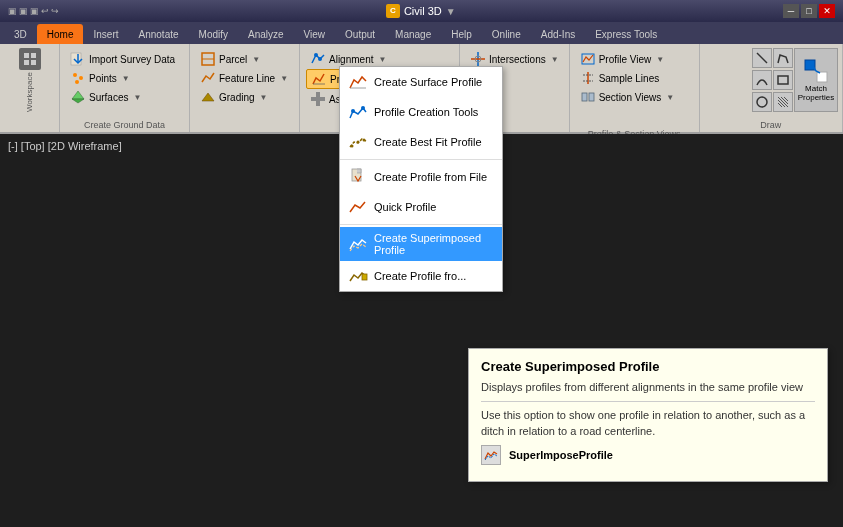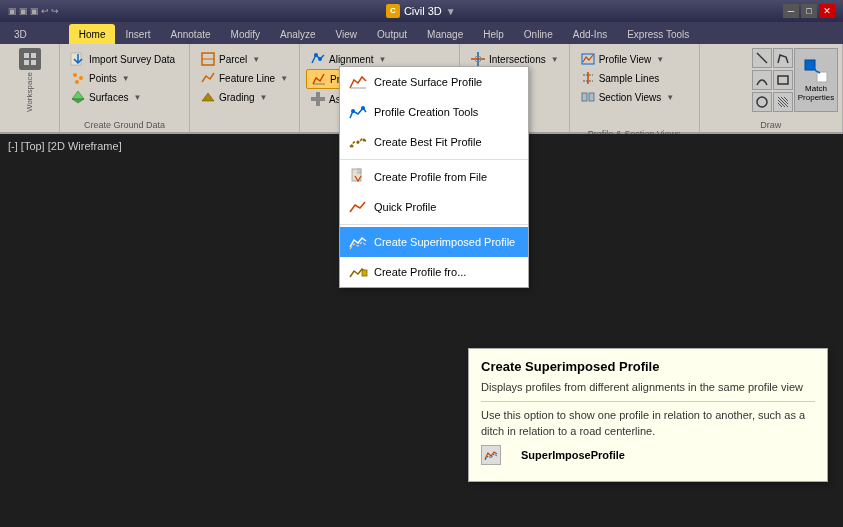--- a/index.html
+++ b/index.html
@@ -70,23 +70,22 @@
       padding: 3px 10px;
       font-size: 10px;
       color: #ccc;
       cursor: pointer;
       border-radius: 3px 3px 0 0;
       height: 20px;
       display: flex;
       align-items: center;
     }
     .ribbon-tab.active {
-      background: #fde047;
+      background: #f97316;
       color: #000;
-      margin-left: 32px;
     }
 
     
     .ribbon-panel {
       height: 90px;
       background: #d4d0c8;
       display: flex;
       align-items: stretch;
       border-bottom: 2px solid #a0a0a0;
       position: relative;
@@ -134,21 +133,21 @@
       justify-content: center;
       gap: 1px;
       padding: 2px 0;
     }
 
     
     .profile-dropdown {
       position: absolute;
       top: 22px;
       left: 339px;
-      width: 190px;
+      width: 164px;
       background: white;
       border: 1px solid #aaa;
       box-shadow: 2px 2px 6px rgba(0,0,0,0.3);
       z-index: 100;
     }
     .dropdown-item {
       display: flex;
       align-items: center;
       gap: 6px;
       padding: 5px 8px;
@@ -191,21 +190,21 @@
       margin-bottom: 6px;
     }
     .tooltip-divider {
       height: 1px;
       background: #ccc;
       margin: 6px 0;
     }
     .tooltip-icon-row {
       display: flex;
       align-items: center;
-      gap: 20px;
+      gap: 8px;
       margin-bottom: 6px;
     }
     .tooltip-footer {
       font-size: 11px;
       font-weight: bold;
       color: #000;
     }
     .canvas-label {
       position: absolute;
       top: 6px;

